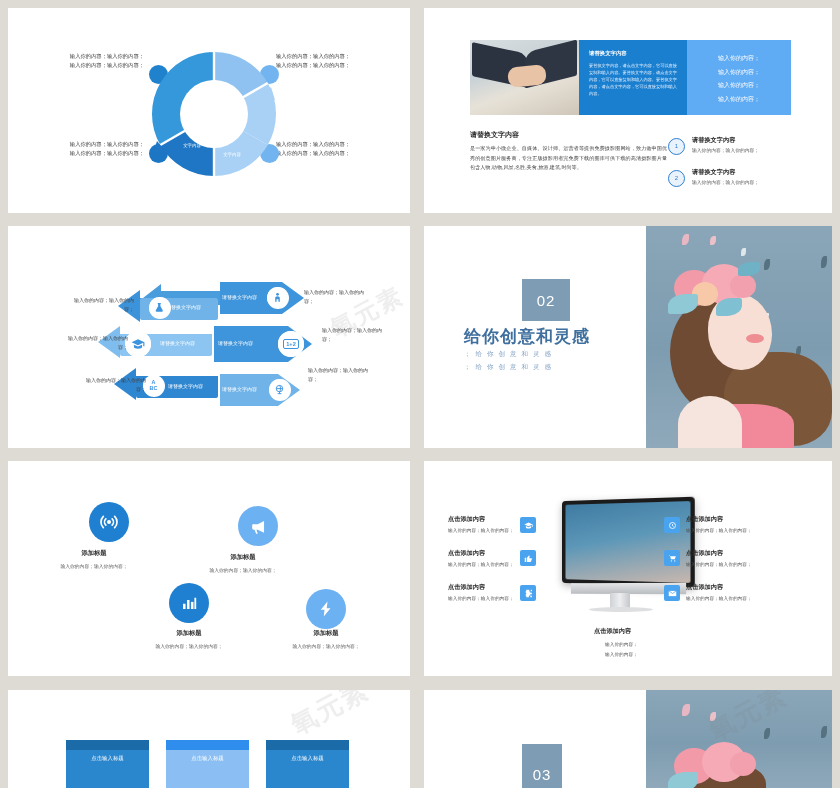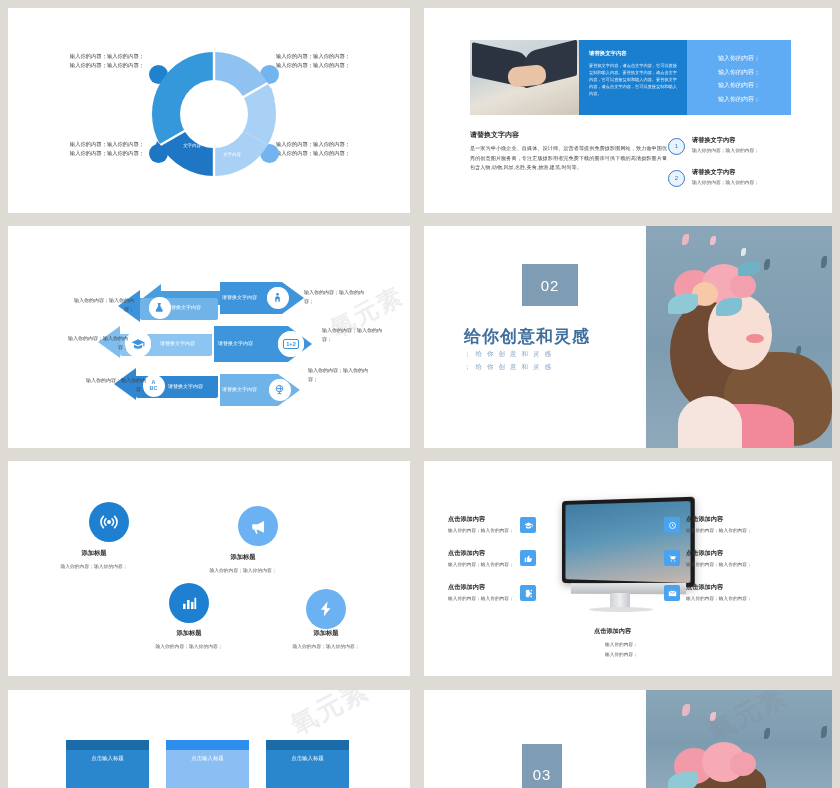--- a/index.html
+++ b/index.html
@@ -258,21 +258,21 @@
     <div class="lbl lblL" style="left:72px;top:150px;">输入你的内容；输入你的内容；</div>
 
     <div class="lbl lblR" style="left:296px;top:62px;">输入你的内容；输入你的内容；</div>
     <div class="lbl lblR" style="left:314px;top:100px;">输入你的内容；输入你的内容；</div>
     <div class="lbl lblR" style="left:300px;top:140px;">输入你的内容；输入你的内容；</div>
 
     <div class="wm" style="right:4px;top:70px;font-size:24px;">氧元素</div>
   </div>
 
   <div class="slide s4">
-    <div class="numbadge" style="left:98px;top:38px;width:56px;height:42px;">02</div>
+    <div class="numbadge" style="left:98px;top:53px;width:48px;height:42px;">02</div>
     <div class="bigttl" style="left:40px;top:99px;font-size:17px;letter-spacing:1px;">给你创意和灵感</div>
     <div class="subttl" style="left:40px;top:121px;">；给你创意和灵感</div>
     <div class="subttl" style="left:40px;top:134px;">；给你创意和灵感</div>
 
     <div class="illus">
       <span class="petal" style="left:36px;top:8px;width:7px;height:11px;"></span>
       <span class="petal" style="left:64px;top:10px;width:6px;height:9px;background:#f6c3cb;"></span>
       <span class="petal" style="left:95px;top:22px;width:5px;height:8px;background:#e8eef0;"></span>
       <span class="leafd" style="left:118px;top:33px;width:6px;height:11px;"></span>
       <span class="leafd" style="left:175px;top:30px;width:6px;height:12px;"></span>

